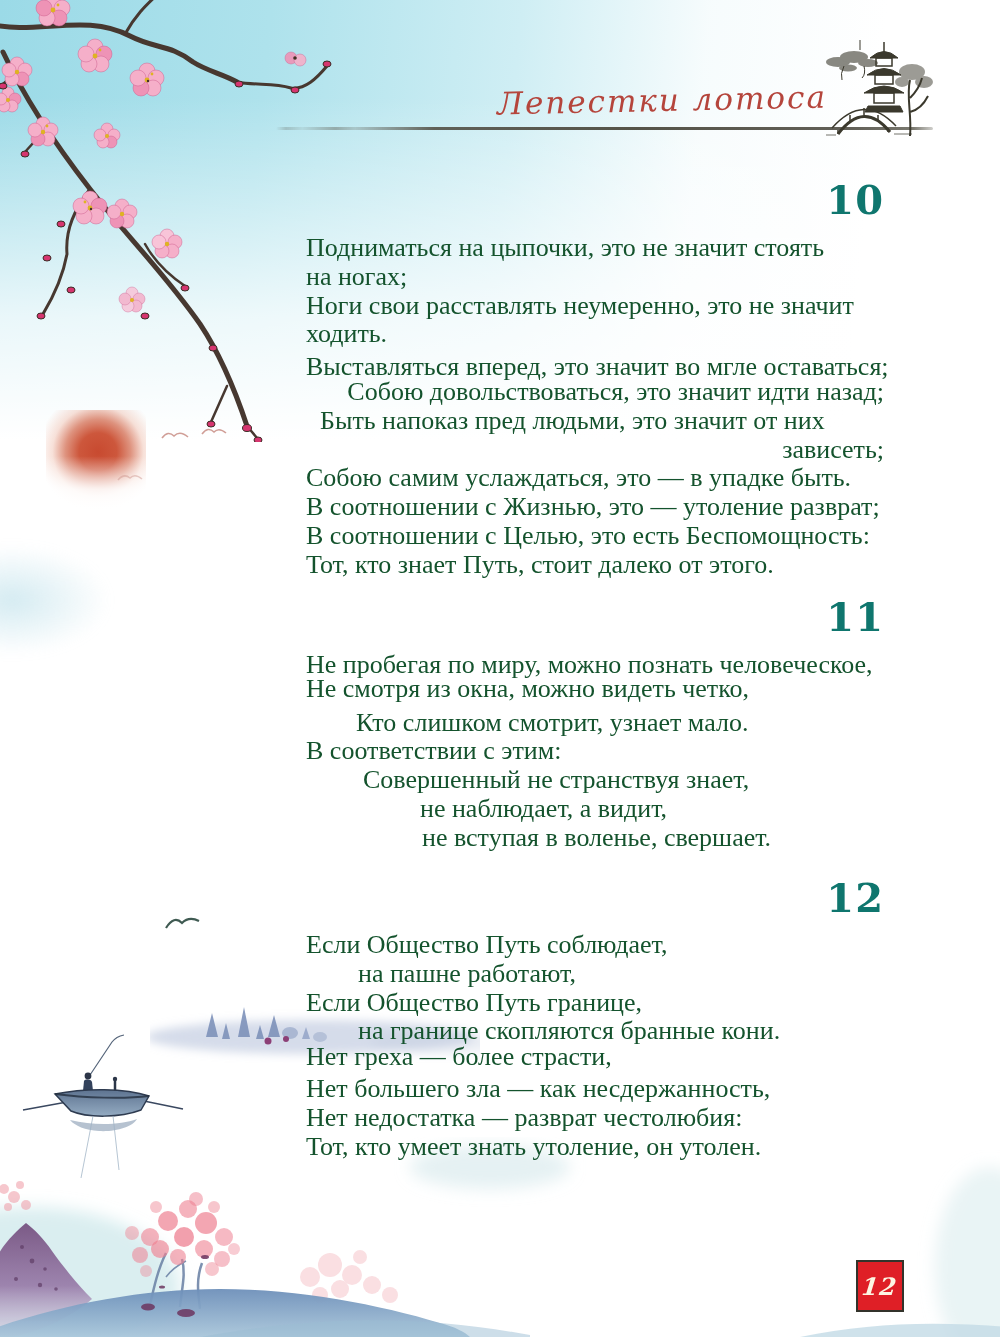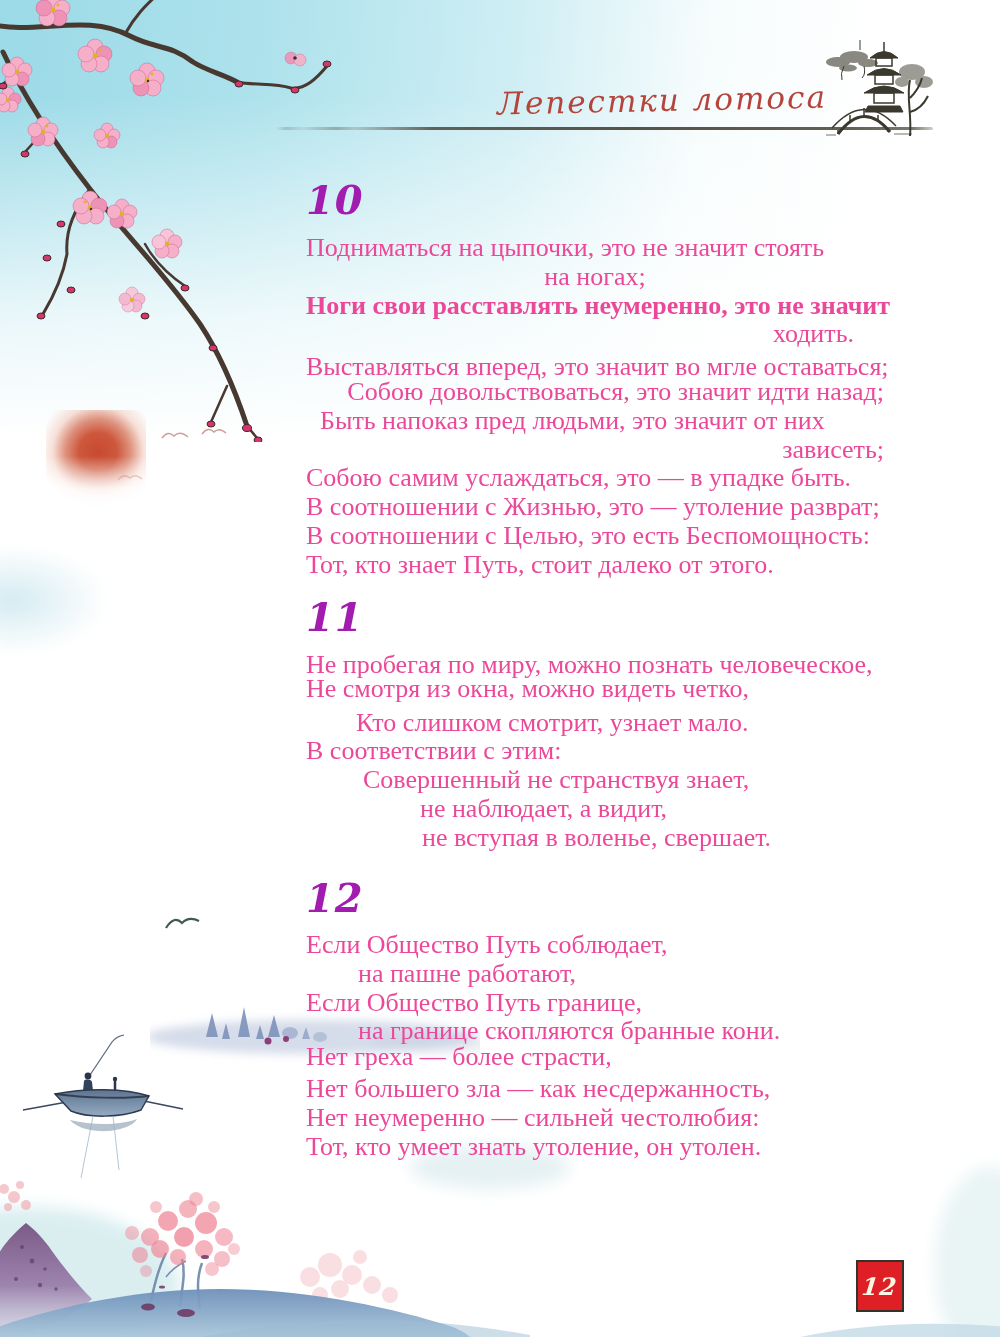--- a/index.html
+++ b/index.html
@@ -23,25 +23,25 @@
   .rule{position:absolute;left:276px;top:127px;width:657px;height:3px;z-index:6;border-radius:2px;opacity:.92;
     background:linear-gradient(90deg,rgba(86,84,72,0) 0%,rgba(86,84,72,.28) 1.5%,rgba(86,84,72,.10) 4%,rgba(86,84,72,.45) 9%,rgba(86,84,72,.25) 12%,#56544a 24%,#474539 55%,#55534a 88%,rgba(86,84,72,.85) 97%,rgba(86,84,72,.3) 100%);}
   .deco{position:absolute;z-index:1;}
   
   .sun{position:absolute;left:46px;top:410px;width:100px;height:110px;z-index:1;
     background:
       linear-gradient(180deg,rgba(255,255,255,0) 42%,rgba(255,255,255,.85) 72%,#fff 92%),
       radial-gradient(circle at 52% 38%,#c84a30 0%,#cd573c 22%,rgba(213,116,90,.78) 38%,rgba(236,178,158,.4) 53%,rgba(255,255,255,0) 70%);}
   
   .poem{position:absolute;left:306px;top:0;width:578px;height:1337px;z-index:5;}
-  .sec-num{position:absolute;left:0;width:100%;text-align:left;
-    font-family:"DejaVu Serif", serif;font-style:italic;font-weight:bold;
-    font-size:40px;line-height:40px;color:#a21caf;letter-spacing:1px;}
+  .sec-num{position:absolute;left:0;width:100%;text-align:right;
+    font-family:"DejaVu Serif", serif;font-weight:bold;
+    font-size:40px;line-height:40px;color:#0f766e;letter-spacing:1px;}
   .poem-line{position:absolute;left:0;width:100%;white-space:nowrap;
-    font-size:26px;line-height:28.8px;color:#ec4899;}
+    font-size:26px;line-height:28.8px;color:#14532d;}
   
   .badge{position:absolute;left:856px;top:1260px;width:48px;height:52px;z-index:7;
     background:#df1f26;border:2.5px solid #33332b;box-sizing:border-box;
     display:flex;align-items:center;justify-content:center;}
   .badge span{color:#fdf6e3;font-family:"DejaVu Serif", serif;font-weight:bold;font-style:italic;
     font-size:24px;transform:skewX(-6deg);letter-spacing:1px;}
   svg{display:block;}
 </style>
 </head>
 <body>
@@ -283,23 +283,23 @@
     <path d="M40 64 C70 58 110 58 134 66 L126 80 C105 88 72 88 56 81 Z" fill="url(#ghull)" stroke="#2e3b50" stroke-width="1.5"></path>
     <path d="M40 64 C70 68 110 69 134 66" stroke="#24303f" stroke-width="2" fill="none" opacity=".8"></path>
     <path d="M55 90 C80 96 105 95 122 89 C118 97 100 102 84 101 C70 100 60 96 55 90 Z" fill="#7a90aa" opacity=".55"></path>
     <path d="M78 86 L66 148 M98 86 L104 140" stroke="#9db1c4" stroke-width="1" opacity=".75" fill="none"></path>
   </svg>
 
   <main class="poem" id="poem">
       <section>
         <div class="sec-num" style="top: 180px;">10</div>
         <div class="poem-line" style="top: 234px; padding-left: 0px; box-sizing: border-box;">Подниматься на цыпочки, это не значит стоять</div>
-        <div class="poem-line" style="top: 262.8px; text-align: center; padding-right: 0px; box-sizing: border-box;">на ногах;</div>
-        <div class="poem-line" style="top: 291.6px; padding-left: 0px; box-sizing: border-box; font-weight: bold;">Ноги свои расставлять неумеренно, это не значит</div>
-        <div class="poem-line" style="top: 320.4px; text-align: right; padding-right: 30px; box-sizing: border-box;">ходить.</div>
+        <div class="poem-line" style="top: 262.8px; text-align: left; padding-right: 0px; box-sizing: border-box;">на ногах;</div>
+        <div class="poem-line" style="top: 291.6px; padding-left: 0px; box-sizing: border-box;">Ноги свои расставлять неумеренно, это не значит</div>
+        <div class="poem-line" style="top: 320.4px; padding-right: 30px; box-sizing: border-box;">ходить.</div>
         <div class="poem-line" style="top: 353px; padding-left: 0px; box-sizing: border-box;">Выставляться вперед, это значит во мгле оставаться;</div>
         <div class="poem-line" style="top: 378px; padding-left: 0px; box-sizing: border-box; text-align: right;">Собою довольствоваться, это значит идти назад;</div>
         <div class="poem-line" style="top: 406.8px; padding-left: 0px; box-sizing: border-box; margin-left: 14px;">Быть напоказ пред людьми, это значит от них</div>
         <div class="poem-line" style="top: 435.6px; text-align: right; padding-right: 0px; box-sizing: border-box;">зависеть;</div>
         <div class="poem-line" style="top: 464.4px; padding-left: 0px; box-sizing: border-box;">Собою самим услаждаться, это — в упадке быть.</div>
         <div class="poem-line" style="top: 493.2px; padding-left: 0px; box-sizing: border-box;">В соотношении с Жизнью, это — утоление разврат;</div>
         <div class="poem-line" style="top: 522px; padding-left: 0px; box-sizing: border-box;">В соотношении с Целью, это есть Беспомощность:</div>
         <div class="poem-line" style="top: 550.8px; padding-left: 0px; box-sizing: border-box;">Тот, кто знает Путь, стоит далеко от этого.</div>
       </section>
       <section>
@@ -313,21 +313,21 @@
         <div class="poem-line" style="top: 823.8px; padding-left: 116px; box-sizing: border-box;">не вступая в воленье, свершает.</div>
       </section>
       <section>
         <div class="sec-num" style="top: 878px;">12</div>
         <div class="poem-line" style="top: 931px; padding-left: 0px; box-sizing: border-box;">Если Общество Путь соблюдает,</div>
         <div class="poem-line" style="top: 959.8px; padding-left: 52px; box-sizing: border-box;">на пашне работают,</div>
         <div class="poem-line" style="top: 988.6px; padding-left: 0px; box-sizing: border-box;">Если Общество Путь границе,</div>
         <div class="poem-line" style="top: 1017.4px; padding-left: 52px; box-sizing: border-box;">на границе скопляются бранные кони.</div>
         <div class="poem-line" style="top: 1043px; padding-left: 0px; box-sizing: border-box;">Нет греха — более страсти,</div>
         <div class="poem-line" style="top: 1075px; padding-left: 0px; box-sizing: border-box;">Нет большего зла — как несдержанность,</div>
-        <div class="poem-line" style="top: 1103.8px; padding-left: 0px; box-sizing: border-box;">Нет неумеренно — сильней честолюбия:</div>
+        <div class="poem-line" style="top: 1103.8px; padding-left: 0px; box-sizing: border-box;">Нет недостатка — разврат честолюбия:</div>
         <div class="poem-line" style="top: 1132.6px; padding-left: 0px; box-sizing: border-box;">Тот, кто умеет знать утоление, он утолен.</div>
       </section>
     </main>
 
   <svg class="deco" style="left:0;top:1137px;z-index:1;" width="1000" height="200" viewBox="0 0 1000 200">
     <defs>
       <filter id="soft2" x="-60%" y="-60%" width="220%" height="220%">
           <feGaussianBlur stdDeviation="8"></feGaussianBlur>
         </filter>
       <linearGradient id="gpur" x1="0" y1="0" x2="0" y2="1">

